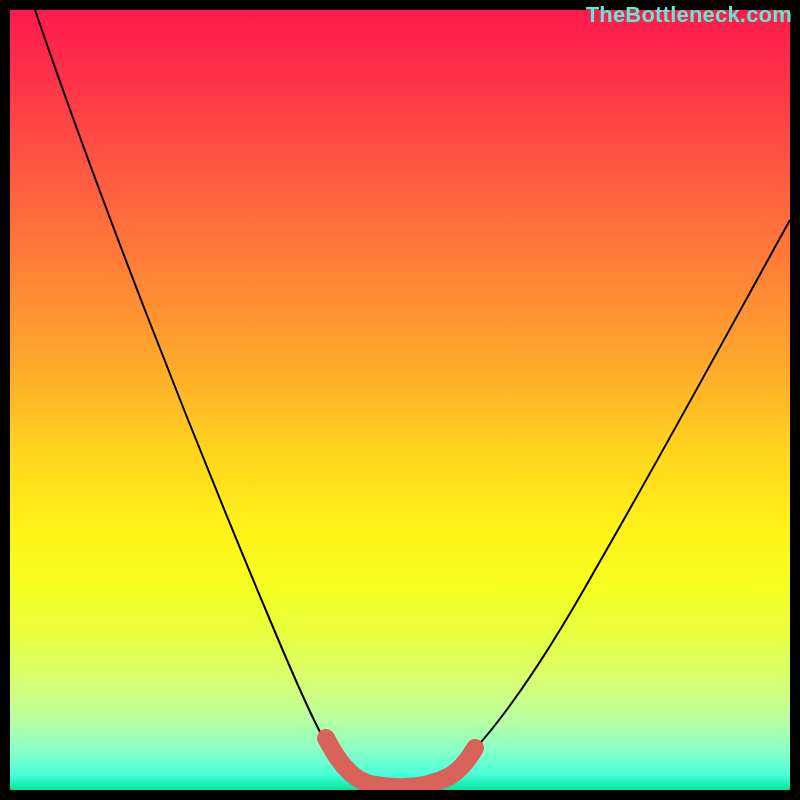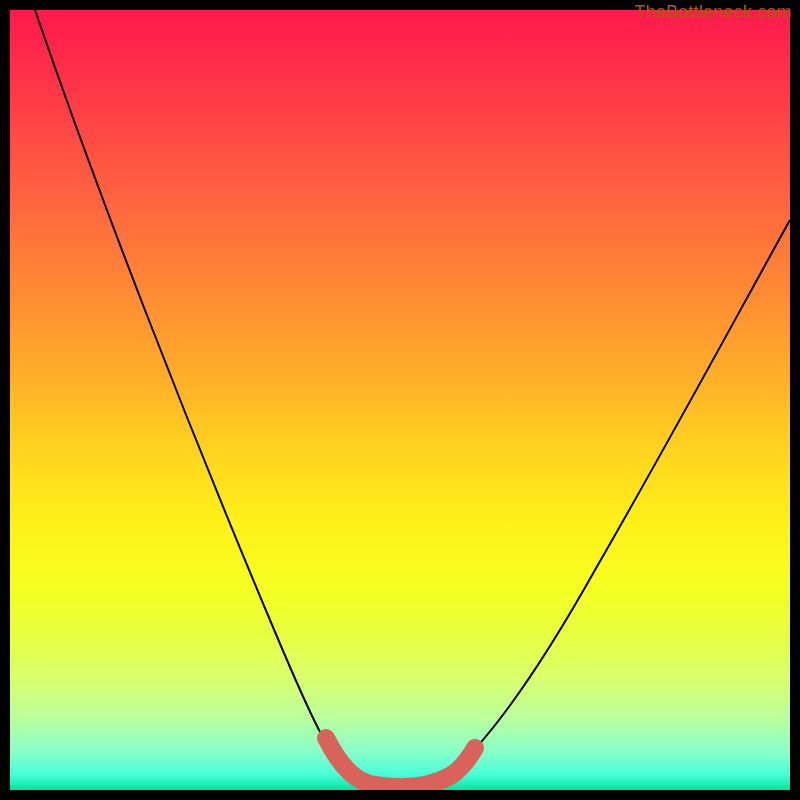--- a/index.html
+++ b/index.html
@@ -48,23 +48,23 @@
   }
   svg.curve {
     position: absolute;
     inset: 0;
   }
   .watermark {
     position: absolute;
     top: 2px;
     right: 8px;
     font-family: Arial, Helvetica, sans-serif;
-    font-size: 18px;
-    font-weight: 400;
-    color: #a16207;
+    font-size: 22px;
+    font-weight: 700;
+    color: #5eead4;
     letter-spacing: 0.2px;
     user-select: none;
   }
 </style>
 </head>
 <body>
 
 <div class="frame">
   <div class="plot-area">
     <div class="gradient-bg"></div>

